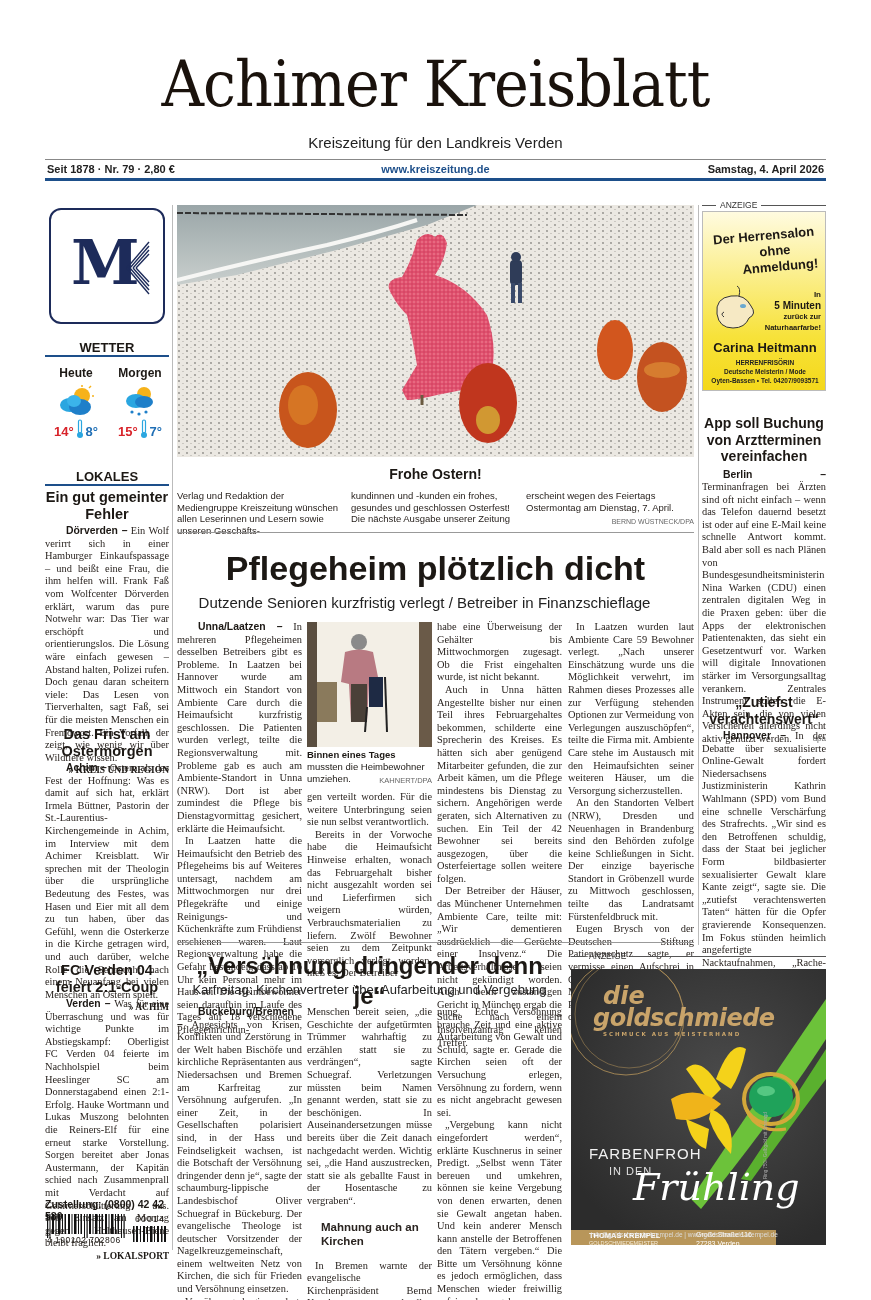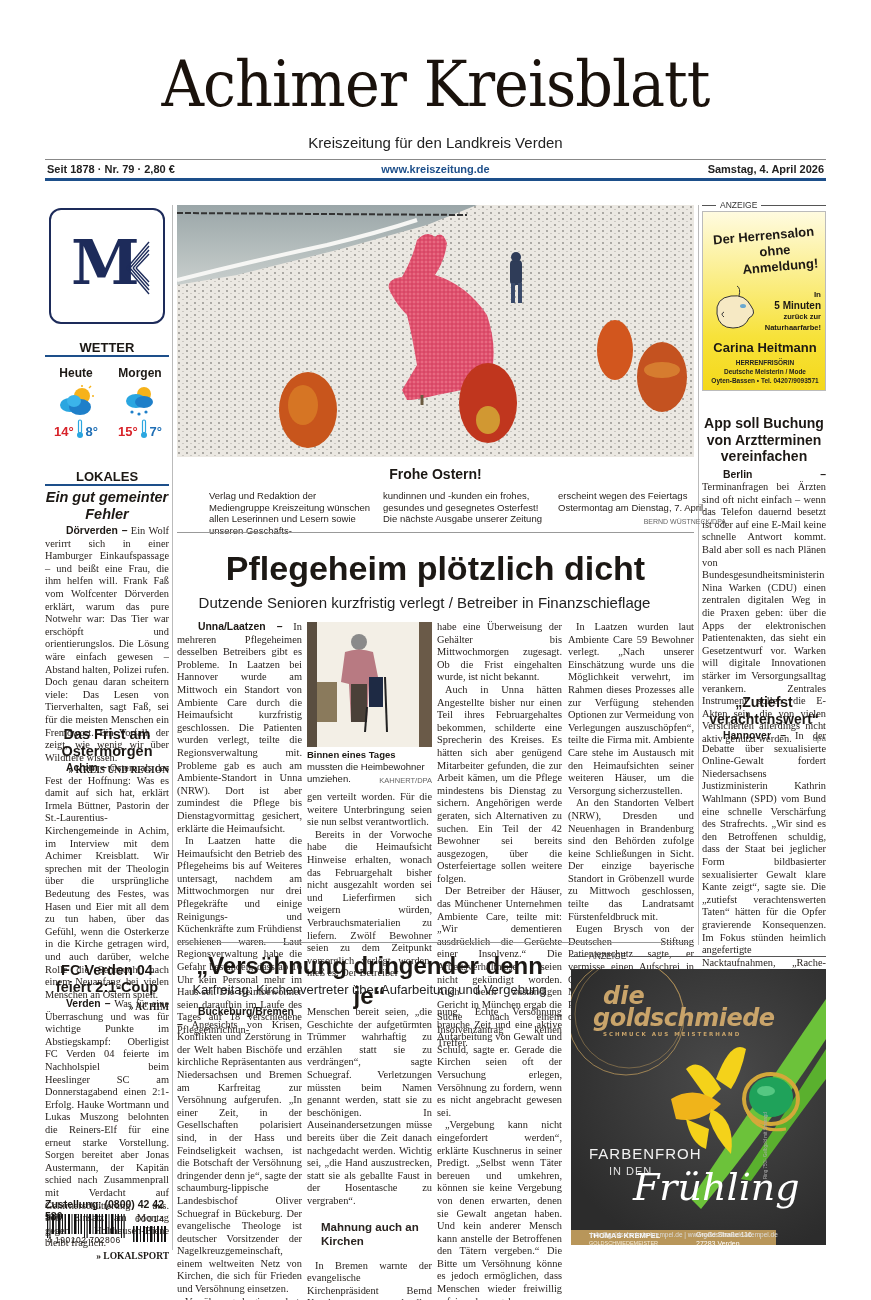--- a/index.html
+++ b/index.html
@@ -123,21 +123,21 @@
         <circle cx="4" cy="16" r="3" fill="#2aa6e0"></circle>
       </svg>
     <span class="temp-lo">7°</span>
   </div>
 </div>
 
 <div class="abs section-head" style="left:45px;top:469px;width:124px;">LOKALES</div>
 <div class="abs section-rule" style="left:45px;top:484px;width:124px;"></div>
 
 <div class="abs" style="left:45px;top:489px;width:124px;">
-  <div class="hl" style="font-size:14.5px;line-height:17px;font-style:italic;">Ein gut gemeinter Fehler</div>
+  <div class="hl" style="font-size:14.5px;line-height:17px;">Ein gut gemeinter Fehler</div>
   <div class="body-text" style="margin-top:2px;">
     <span class="dl">Dörverden –</span>
     <span>Ein Wolf verirrt sich in einer Hamburger Einkaufspassage – und beißt eine Frau, die ihm helfen will. Frank Faß vom Wolfcenter Dörverden erklärt, warum das pure Notwehr war: Das Tier war erschöpft und orientierungslos. Die Lösung wäre einfach gewesen – Abstand halten, Polizei rufen. Doch genau daran scheitern viele: Das Lesen von Tierverhalten, sagt Faß, sei für die meisten Menschen ein Fremdwort. Ein Vorfall, der zeigt, wie wenig wir über Wildtiere wissen.</span>
     <span class="ref">» KREIS UND REGION</span>
   </div>
 </div>
 
 <div class="abs" style="left:45px;top:726px;width:124px;">
   <div class="hl" style="font-size:14.5px;line-height:17px;">Das Frist am Ostermorgen</div>
   <div class="body-text" style="margin-top:2px;">
@@ -240,23 +240,23 @@
     <ellipse cx="438" cy="145" rx="18" ry="30" fill="#d2561e"></ellipse>
     <ellipse cx="485" cy="172" rx="25" ry="35" fill="#c45220"></ellipse>
     <ellipse cx="485" cy="165" rx="18" ry="8" fill="#e39a3a" opacity="0.6"></ellipse>
     <rect x="333" y="55" width="12" height="25" rx="4" fill="#2f3c58"></rect>
     <circle cx="339" cy="52" r="5" fill="#2f3c58"></circle>
     <rect x="334" y="78" width="4" height="20" fill="#3a4a6a"></rect>
       <rect x="341" y="78" width="4" height="20" fill="#3a4a6a"></rect>
   </svg>
 </div>
 <div class="abs photo-caption-title">Frohe Ostern!</div>
-<div class="abs caption-cols" style="height:40px;margin-left:32px;">
+<div class="abs caption-cols" style="height:40px;">
   <div class="col" style="left:0;">Verlag und Redaktion der Mediengruppe Kreiszeitung wünschen allen Leserinnen und Lesern sowie unseren Geschäfts-</div>
-  <div class="col" style="left:174px;">kundinnen und -kunden ein frohes, gesundes und gesegnetes Osterfest! Die nächste Ausgabe unserer Zeitung</div>
+  <div class="col" style="left:174px;">kundinnen und -kunden ein frohes, gesundes und geschlossen Osterfest! Die nächste Ausgabe unserer Zeitung</div>
   <div class="col" style="left:349px;">erscheint wegen des Feiertags Ostermontag am Dienstag, 7. April.</div>
   <div class="abs" style="right:0;top:26px;font-size:7px;color:#666;">BERND WÜSTNECK/DPA</div>
 </div>
 <div class="abs hrule" style="left:177px;top:532px;width:517px;"></div>
 
 <div class="abs hl" style="left:177px;top:548px;width:517px;font-size:34px;line-height:40px;">Pflegeheim plötzlich dicht</div>
 <div class="abs sans" style="left:166px;top:594px;width:517px;text-align:center;font-size:15px;color:#222;">Dutzende Senioren kurzfristig verlegt / Betreiber in Finanzschieflage</div>
 
 <div class="abs body-text" style="left:177px;top:621px;width:125px;">
   <span class="dl">Unna/Laatzen –</span>

